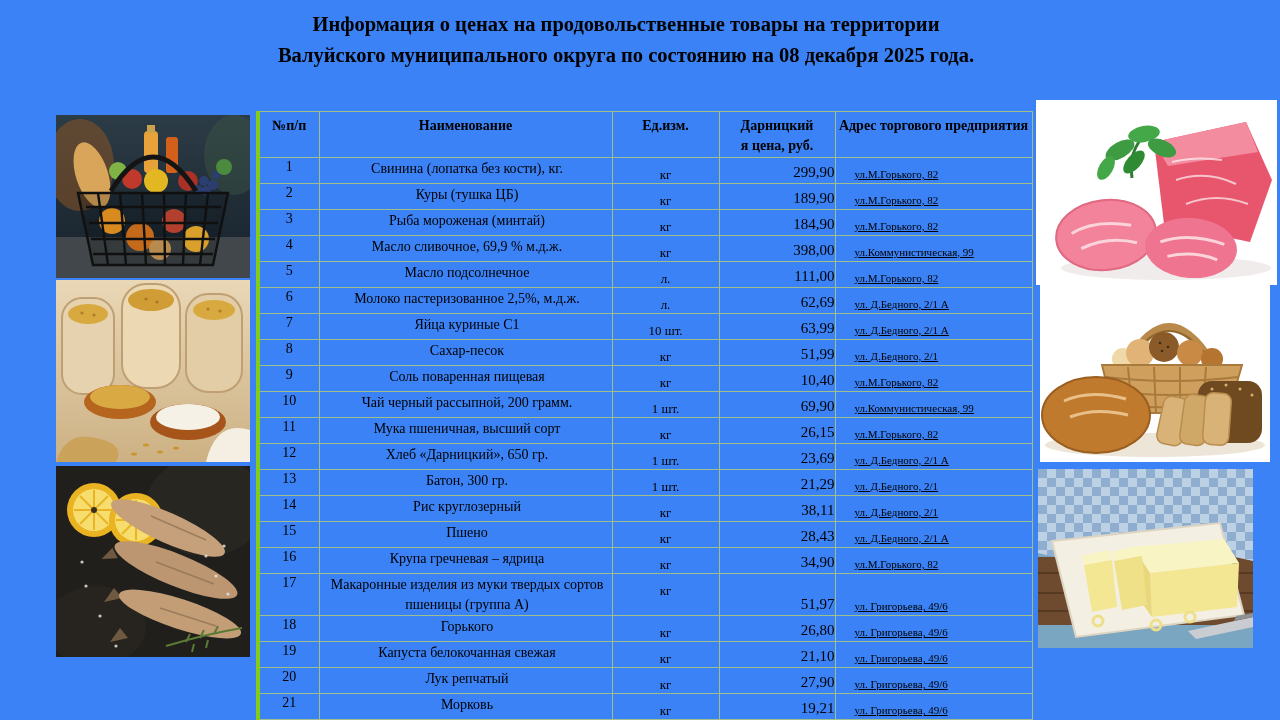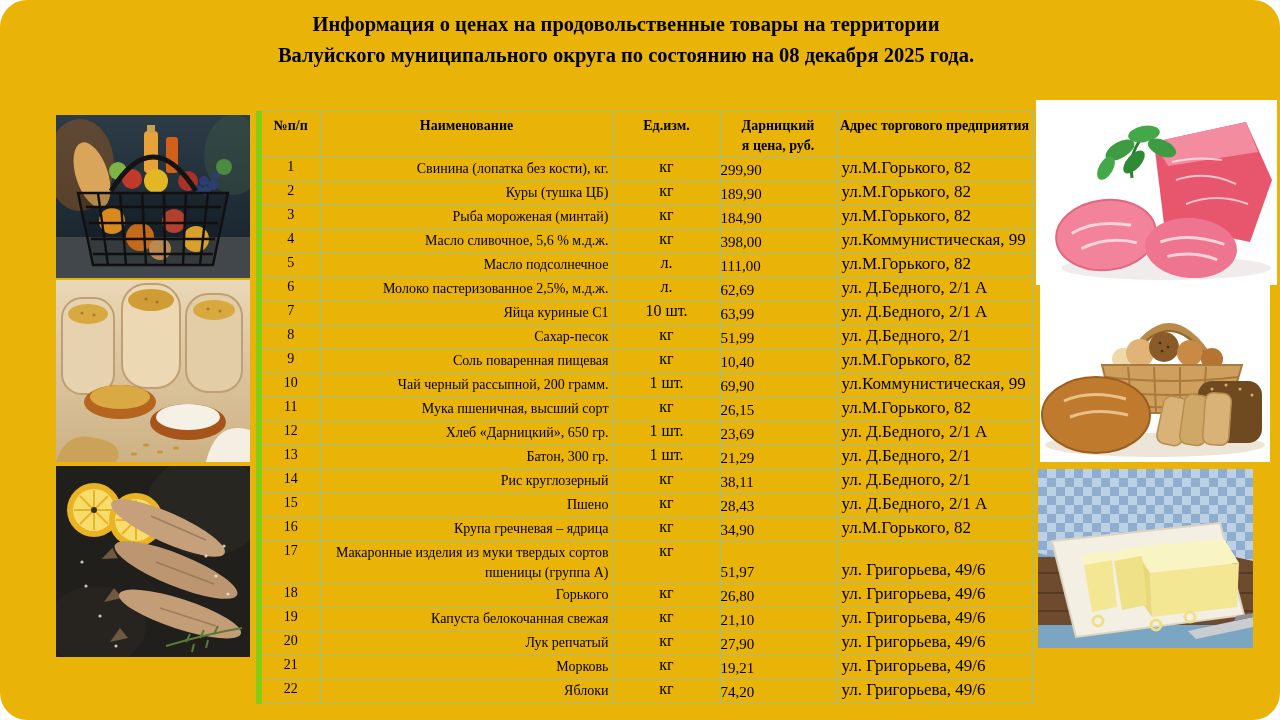--- a/index.html
+++ b/index.html
@@ -1,38 +1,38 @@
 <!DOCTYPE html>
 <html><head>
 <meta charset="utf-8">
 <style>
   * { margin:0; padding:0; box-sizing:border-box; }
   html,body { background:#ffffff; }
-  .page { position:relative; width:1280px; height:720px; background:#eab308; overflow:hidden;
-          font-family:"Liberation Serif", serif; color:#000;border-radius:27px; }
+  .page { position:relative; width:1280px; height:720px; background:#3b82f6; overflow:hidden;
+          font-family:"Liberation Serif", serif; color:#000; }
 
   .title { position:absolute; top:9px; left:0; width:1252px; text-align:center;
            font-weight:bold; font-size:20.5px; line-height:31px; }
   .title span { display:block; }
 
   .photo { position:absolute; overflow:hidden; }
   .photo svg { display:block; width:100%; height:100%; }
 
   table.price-table { position:absolute; left:256px; top:111px; width:776px; height:541px;
                       border-collapse:collapse; table-layout:fixed; }
   .price-table th, .price-table td { border:1px solid #9ebe8a; overflow:hidden; }
-  .price-table th:first-child, .price-table td:first-child { border-left:6px solid #84cc16; }
+  .price-table th:first-child, .price-table td:first-child { border-left:4px solid #84cc16; }
   .price-table thead tr { height:41px; }
   .price-table th { font-size:14px; font-weight:bold; text-align:center; vertical-align:top;
                     padding-top:4px; line-height:1.45; }
   td.c-num     { text-align:center; vertical-align:top; font-size:14px; padding-top:1px; }
-  td.c-name    { text-align:right;  vertical-align:top; font-size:14px; padding:1px 4px 0 7px; line-height:1.45; }
-  td.c-unit    { text-align:center; vertical-align:top; font-size:16px; padding-top:0; }
-  td.c-price   { text-align:left; vertical-align:bottom; font-size:15px; padding-bottom:2px; }
-  td.c-address { text-align:left; vertical-align:bottom; font-size:17px; padding:0 0 3px 5px; }
+  td.c-name    { text-align:center;  vertical-align:top; font-size:14px; padding:1px 4px 0 7px; line-height:1.45; }
+  td.c-unit    { text-align:center; vertical-align:top; font-size:13px; padding-top:9px; }
+  td.c-price   { text-align:right; vertical-align:bottom; font-size:15px; padding-bottom:2px;padding-left:40px; }
+  td.c-address { text-align:left; vertical-align:bottom; font-size:11px; padding:0 0 3px 19px;text-decoration:underline; }
 </style>
 </head>
 <body>
 
 <div class="page">
 
   <h1 class="title">
     <span>Информация о ценах на продовольственные товары на территории</span>
     <span>Валуйского муниципального округа по состоянию на 08 декабря 2025 года.</span>
   </h1>
@@ -338,21 +338,21 @@
         </tr>
         <tr>
           <td class="c-num">3</td>
           <td class="c-name">Рыба мороженая (минтай)</td>
           <td class="c-unit">кг</td>
           <td class="c-price">184,90</td>
           <td class="c-address">ул.М.Горького, 82</td>
         </tr>
         <tr>
           <td class="c-num">4</td>
-          <td class="c-name">Масло сливочное, 5,6 % м.д.ж.</td>
+          <td class="c-name">Масло сливочное, 69,9 % м.д.ж.</td>
           <td class="c-unit">кг</td>
           <td class="c-price">398,00</td>
           <td class="c-address">ул.Коммунистическая, 99</td>
         </tr>
         <tr>
           <td class="c-num">5</td>
           <td class="c-name">Масло подсолнечное</td>
           <td class="c-unit">л.</td>
           <td class="c-price">111,00</td>
           <td class="c-address">ул.М.Горького, 82</td>

